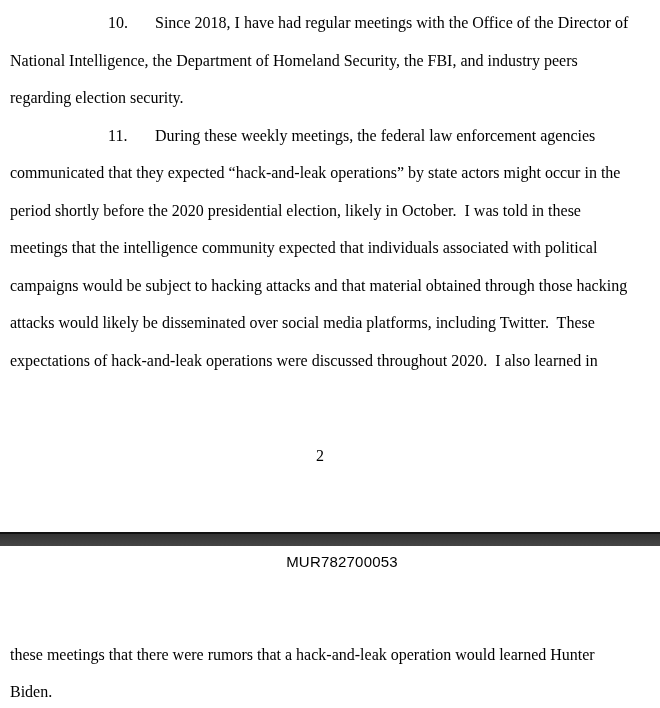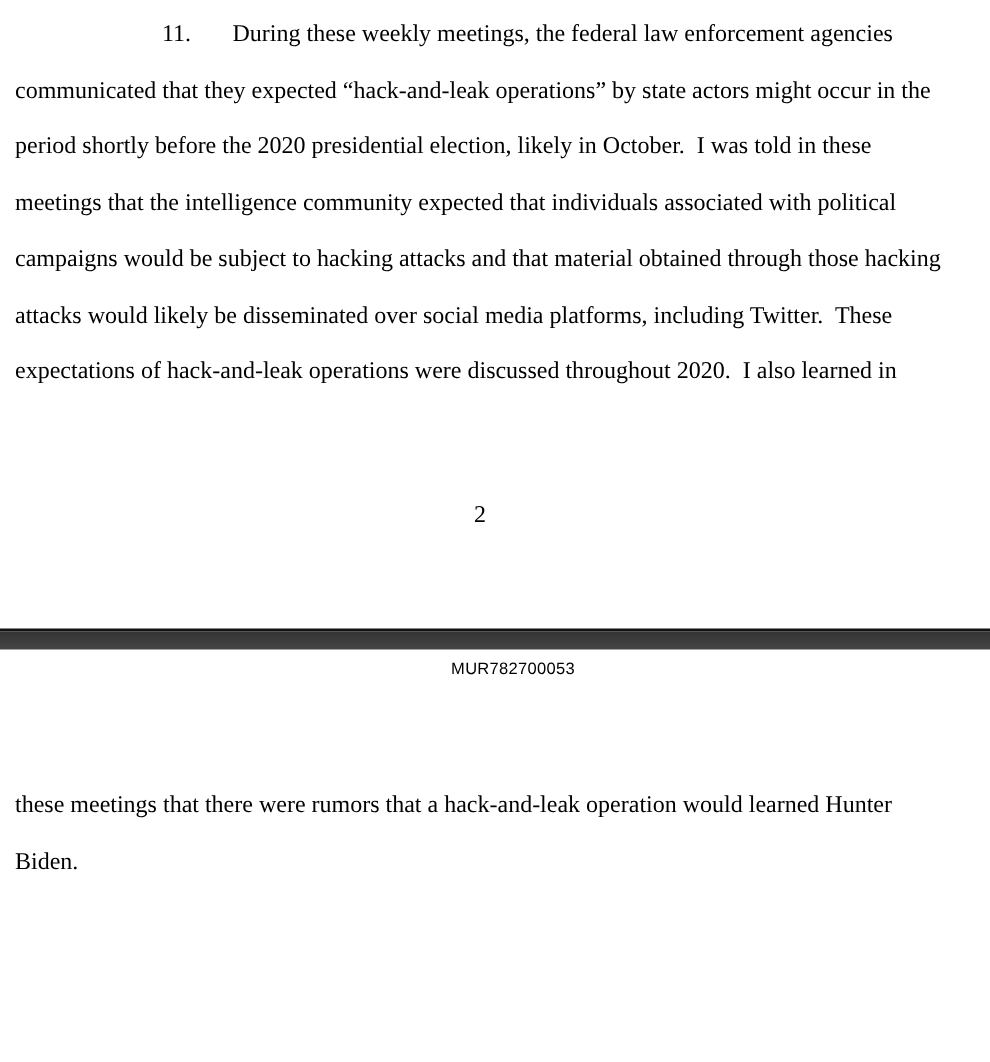--- a/index.html
+++ b/index.html
@@ -40,35 +40,36 @@
   .separator-bar {
     margin-top: 57px;
     height: 12px;
     background: linear-gradient(#343434, #454545);
     border-top: 2px solid #121212;
     width: 660px;
   }
   .bates {
     text-align: center;
     font-family: "Liberation Sans", "DejaVu Sans", sans-serif;
-    font-size: 11px;
+    font-size: 15px;
     padding-top: 7px;
     letter-spacing: 0.2px;
     margin-left: 24px;
   }
   .page2-body {
     padding: 66px 30px 0 10px;
   }
 </style>
 </head>
 <body>
 
 <div>
   <div class="page-body">
 
+    <p class="para indent"><span class="para-number">10.</span><span>Since 2018, I have had regular meetings with the Office of the Director of National Intelligence, the Department of Homeland Security, the FBI, and industry peers regarding election security.</span></p>
 
     <p class="para indent"><span class="para-number">11.</span><span>During these weekly meetings, the federal law enforcement agencies communicated that they expected “hack-and-leak operations” by state actors might occur in the period shortly before the 2020 presidential election, likely in October.  I was told in these meetings that the intelligence community expected that individuals associated with political campaigns would be subject to hacking attacks and that material obtained through those hacking attacks would likely be disseminated over social media platforms, including Twitter.  These expectations of hack-and-leak operations were discussed throughout 2020.  I also learned in</span></p>
 
     <div class="page-number">2</div>
   </div>
 </div>
 
 <div class="separator-bar"></div>
 
 <div class="bates">MUR782700053</div>

